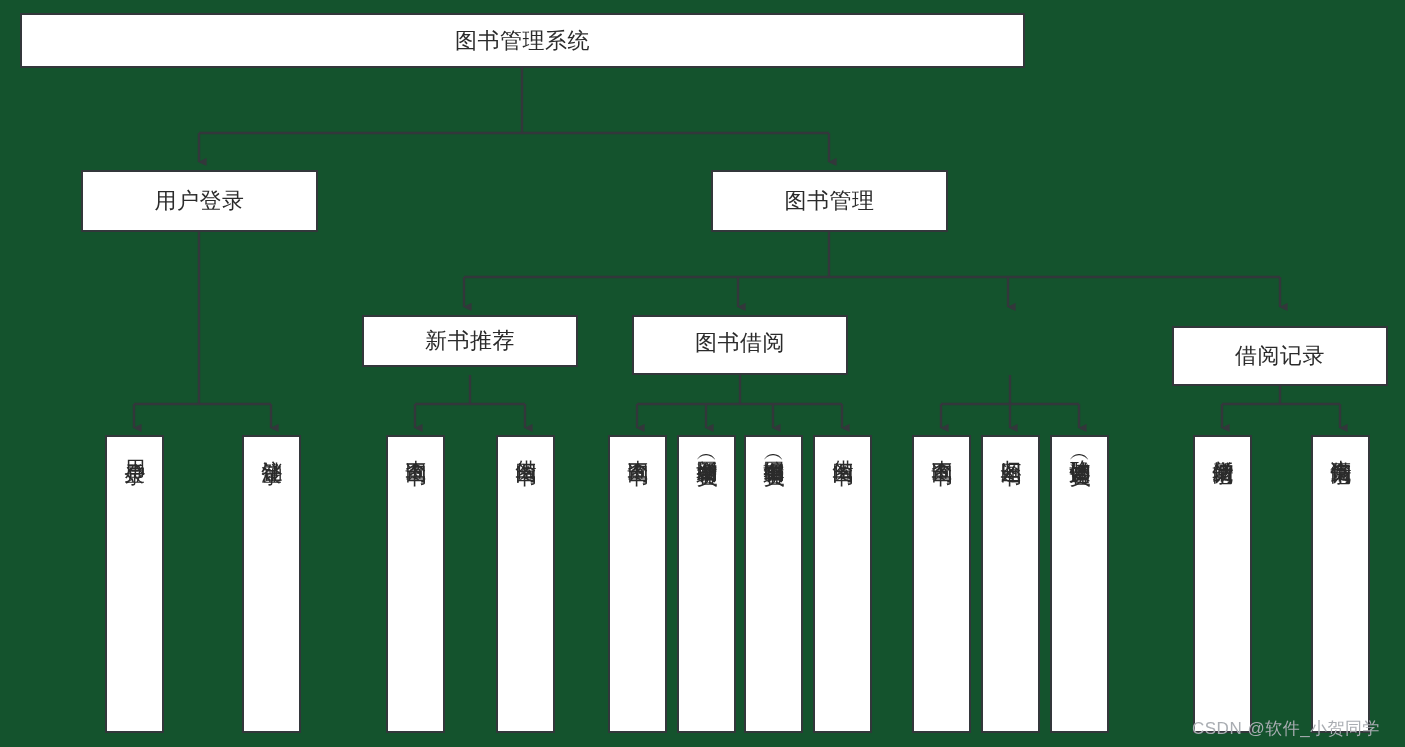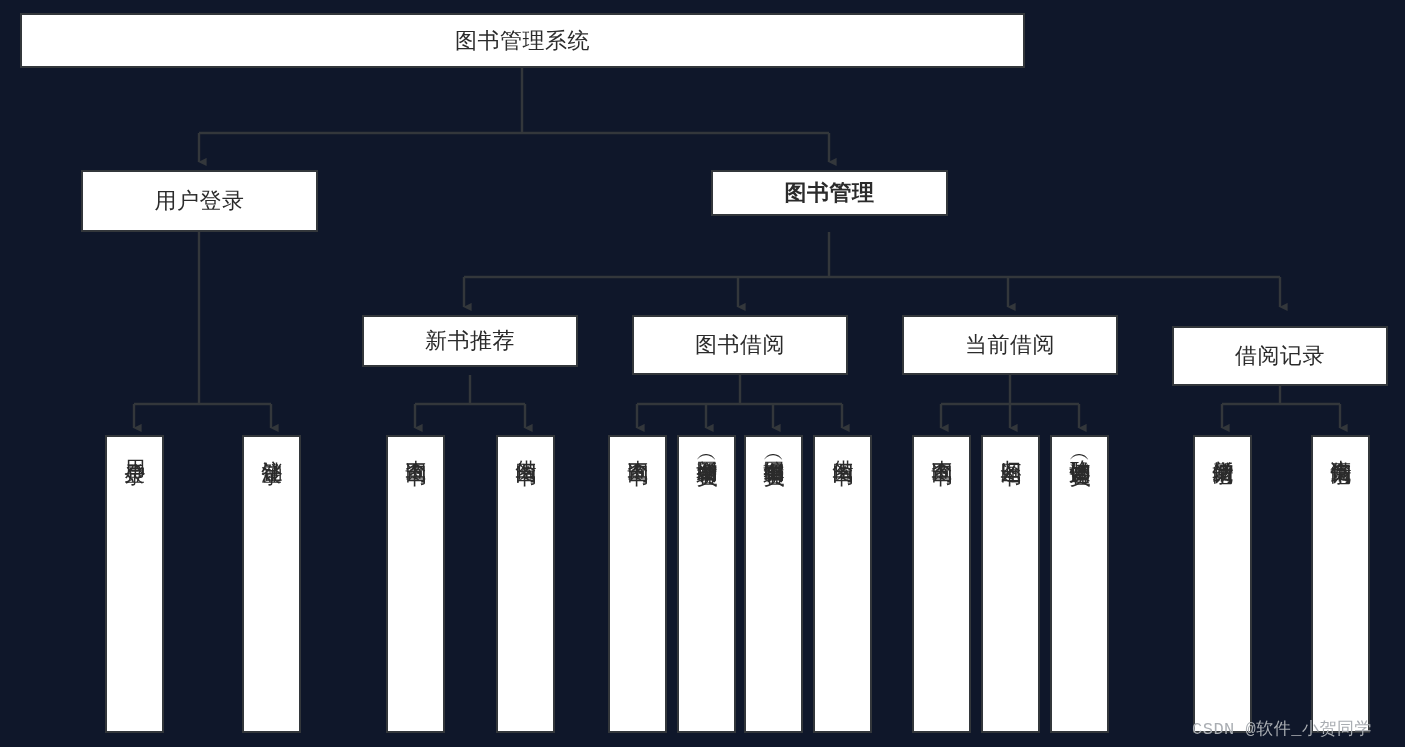--- a/index.html
+++ b/index.html
@@ -7,21 +7,21 @@
     padding: 0;
     background: #ffffff;
   }
   body {
     font-family: "Liberation Sans", "DejaVu Sans", sans-serif;
   }
   #canvas {
     position: relative;
     width: 1405px;
     height: 747px;
-    background: #0f172a;
+    background: #14532d;
     overflow: hidden;
   }
   svg#edges {
     position: absolute;
     left: 0;
     top: 0;
     width: 1405px;
     height: 747px;
     pointer-events: none;
   }
@@ -125,32 +125,29 @@
     </g>
   </svg>
 
   <div class="node horiz" style="left:20px; top:13px; width:1005px; height:55px;">
     <span class="label">图书管理系统</span>
   </div>
 
   <div class="node horiz" style="left:81px; top:170px; width:237px; height:62px;">
     <span class="label">用户登录</span>
   </div>
-  <div class="node horiz" style="left:711px; top:170px; width:237px; height:46px;font-weight:bold;">
+  <div class="node horiz" style="left:711px; top:170px; width:237px; height:62px;">
     <span class="label">图书管理</span>
   </div>
 
   <div class="node horiz" style="left:362px; top:315px; width:216px; height:52px;">
     <span class="label">新书推荐</span>
   </div>
-  <div class="node horiz" style="left:632px; top:315px; width:216px; height:60px;">
+  <div class="node horiz" style="left:632px; top:315px; width:216px; height:60px;font-family:Liberation Mono, monospace;">
     <span class="label">图书借阅</span>
-  </div>
-  <div class="node horiz" style="left:902px; top:315px; width:216px; height:60px;">
-    <span class="label">当前借阅</span>
   </div>
   <div class="node horiz" style="left:1172px; top:326px; width:216px; height:60px;">
     <span class="label">借阅记录</span>
   </div>
 
   <div class="node vert" style="left:105px; top:435px; width:59px; height:298px;">
     <span class="label">用户登录</span>
   </div>
   <div class="node vert" style="left:242px; top:435px; width:59px; height:298px;">
     <span class="label">注销登录</span>
@@ -186,15 +183,15 @@
     <span class="label">确认归还（管理员）</span>
   </div>
 
   <div class="node vert tall" style="left:1193px; top:435px; width:59px; height:298px;">
     <span class="label">新增借阅记录</span>
   </div>
   <div class="node vert tall" style="left:1311px; top:435px; width:59px; height:298px;">
     <span class="label">查询借阅记录</span>
   </div>
 
-  <div class="watermark" style="left:1192px; top:717px;font-family:Liberation Mono, monospace;">CSDN @软件_小贺同学</div>
+  <div class="watermark" style="left:1192px; top:717px;">CSDN @软件_小贺同学</div>
 
 </div>
 
 </body></html>

